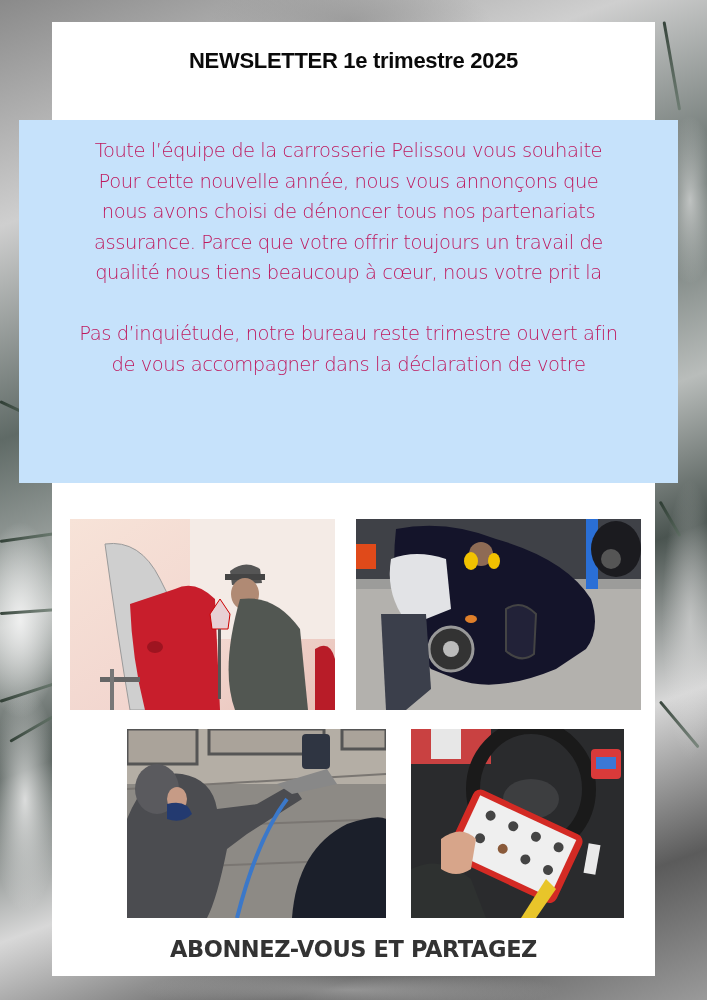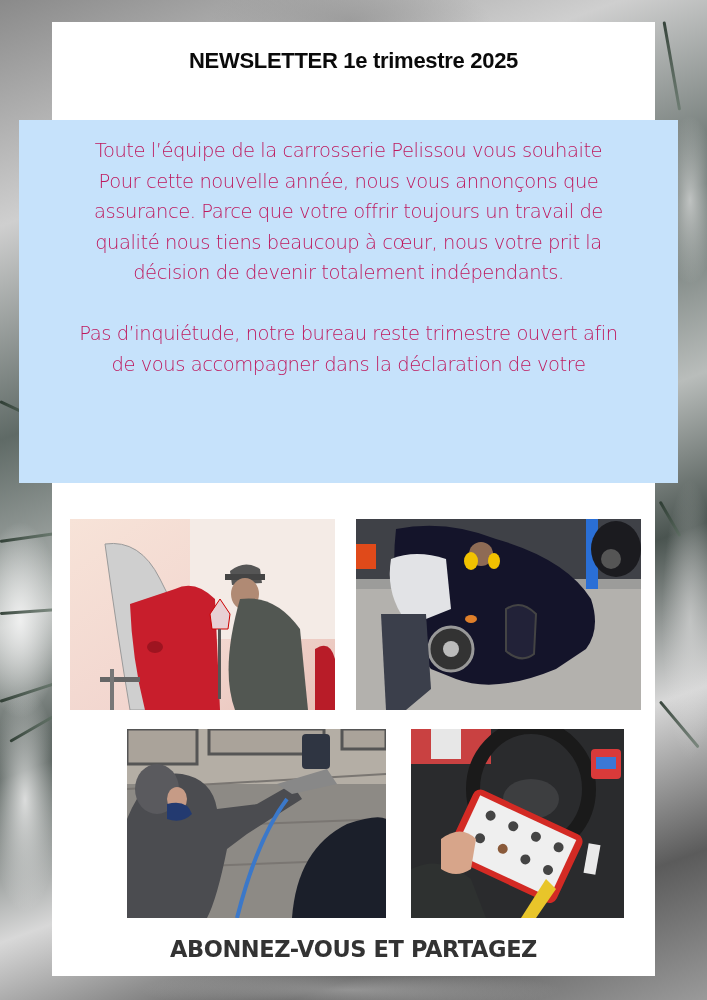--- a/index.html
+++ b/index.html
@@ -86,23 +86,23 @@
   <div class="bg-needle" style="left:0;top:400px;width:40px;transform:rotate(25deg);"></div>
 </div>
 
 <div class="card"></div>
 
 <h1 class="title">NEWSLETTER 1e trimestre 2025</h1>
 
 <div class="blue-box">
   <p>Toute l’équipe de la carrosserie Pelissou vous souhaite</p>
   <p>Pour cette nouvelle année, nous vous annonçons que</p>
+  <p>nous avons choisi de dénoncer tous nos partenariats</p>
   <p>assurance. Parce que votre offrir toujours un travail de</p>
   <p>qualité nous tiens beaucoup à cœur, nous votre prit la</p>
-  <p>décision de devenir totalement indépendants.</p>
   <div class="spacer"></div>
   <p>Pas d’inquiétude, notre bureau reste trimestre ouvert afin</p>
   <p>de vous accompagner dans la déclaration de votre</p>
 </div>
 
 <div class="photo" style="left:70px;top:519px;width:265px;height:191px;">
   <svg viewBox="0 0 265 191" preserveAspectRatio="none">
     <defs>
       <linearGradient id="p1bg" x1="0" y1="0" x2="1" y2="1">
         <stop offset="0" stop-color="#f7e3d8"></stop>

